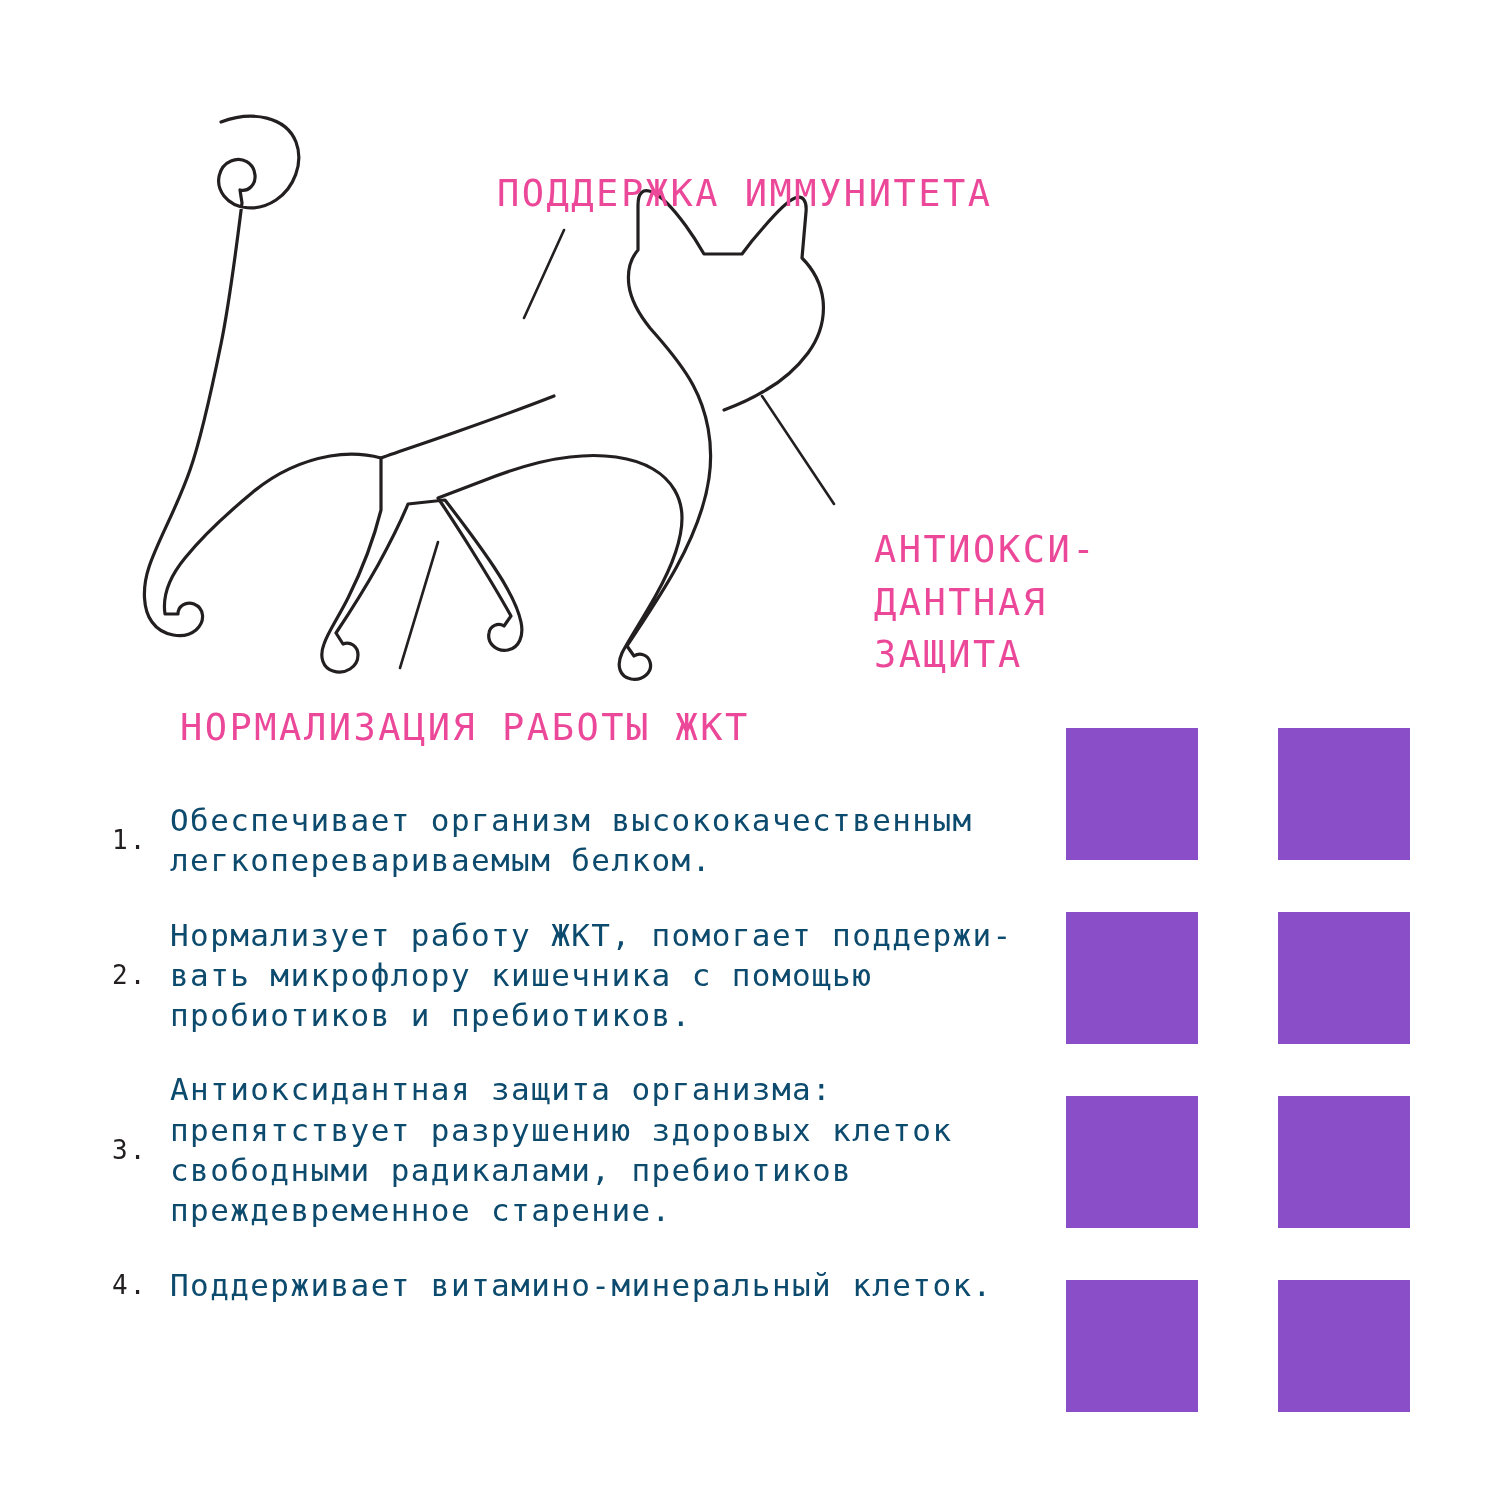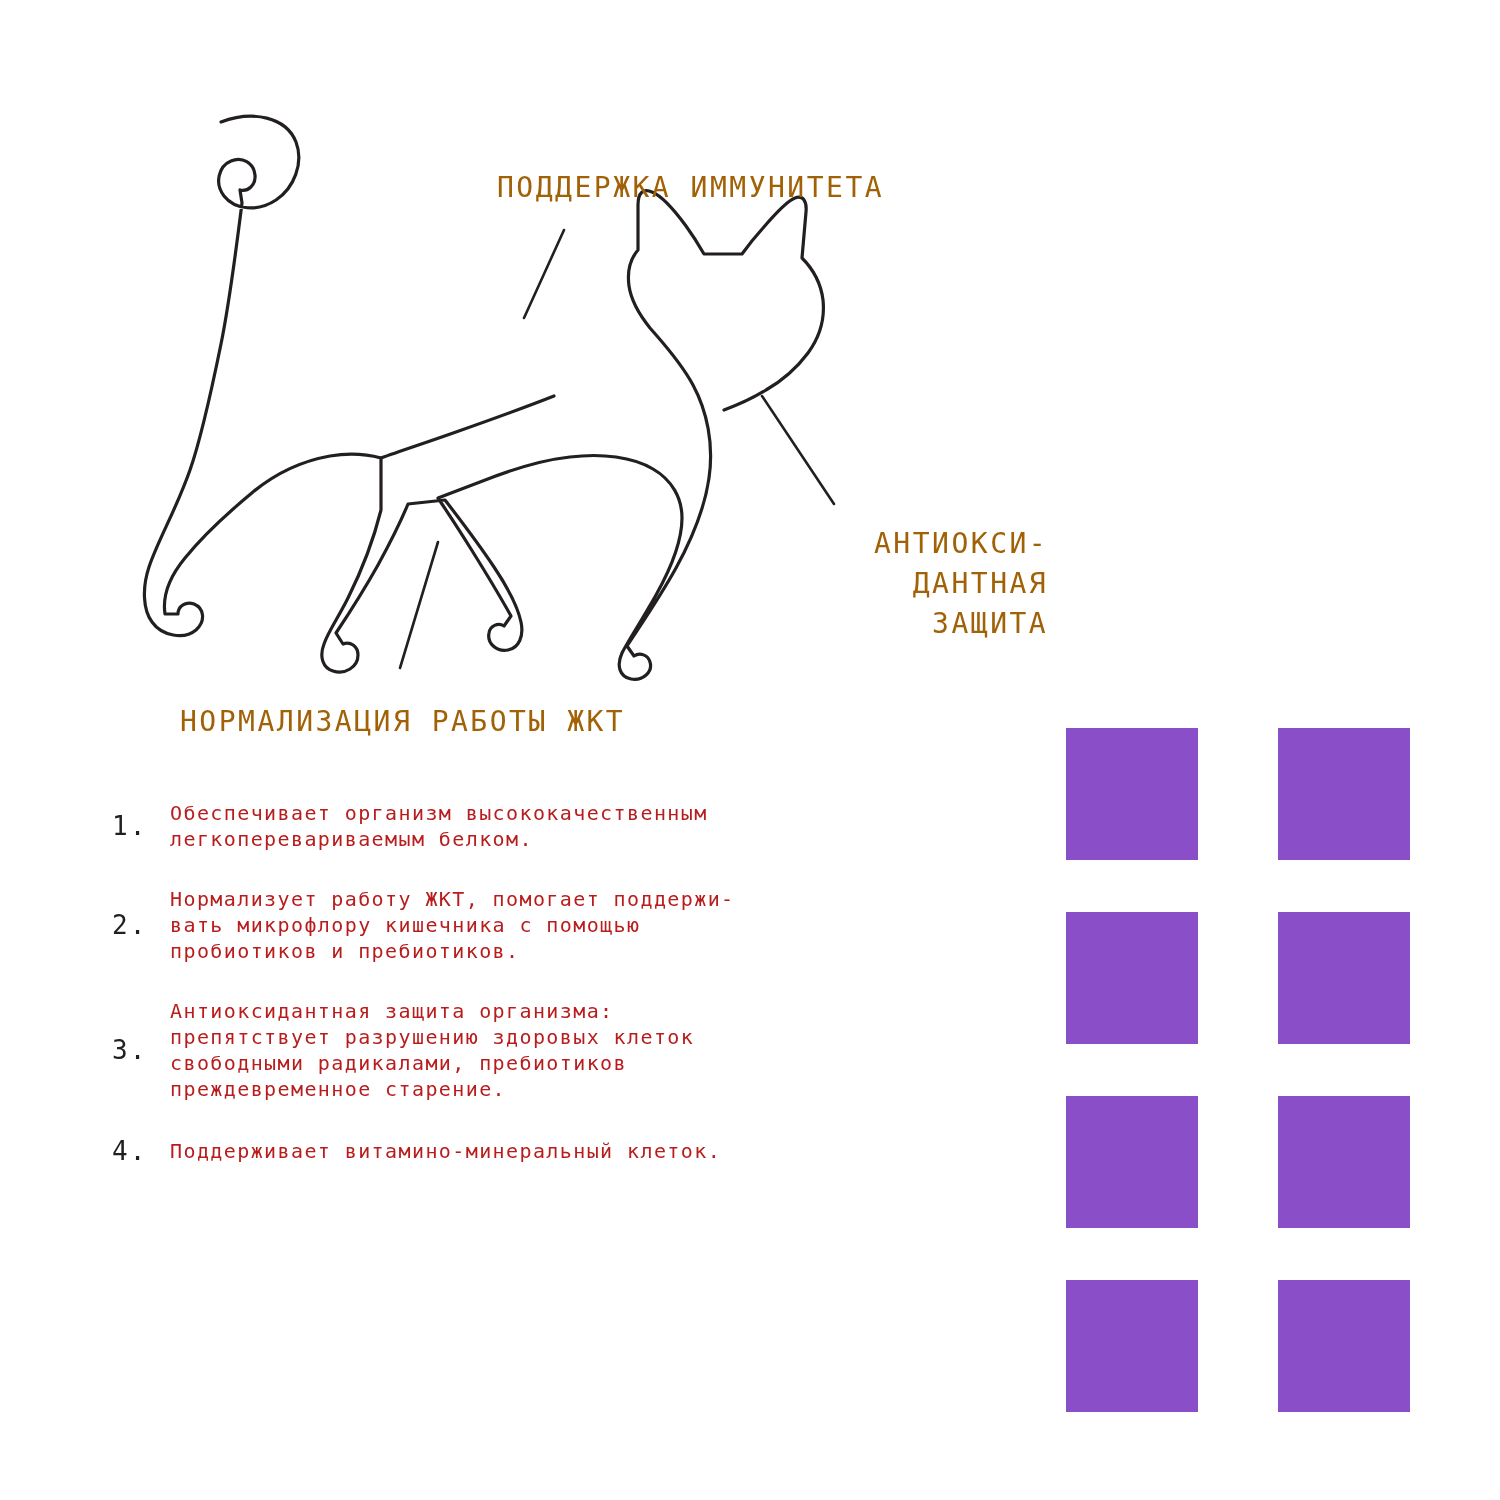--- a/index.html
+++ b/index.html
@@ -31,34 +31,33 @@
   #cat-illustration svg {
     display: block;
     width: 100%;
     height: 100%;
   }
 
   
   .callout-label {
     position: absolute;
     font-family: "DejaVu Sans Mono", "Liberation Mono", monospace;
-    font-size: 28px;
+    font-size: 37px;
     letter-spacing: 2.5px;
-    color: #a16207;
+    color: #ec4899;
     white-space: pre;
     line-height: 1.42;
   }
   #label-immunity {
     left: 497px;
     top: 168px;
   }
   #label-antioxidant {
     left: 874px;
     top: 524px;
-    text-align: right;
   }
   #label-gi {
     left: 180px;
     top: 702px;
   }
 
   
   #benefits-list {
     position: absolute;
     left: 112px;
@@ -73,24 +72,24 @@
   .benefit-num {
     flex: 0 0 auto;
     width: 58px;
     font-size: 26px;
     letter-spacing: 2px;
     color: #231f20;
     text-align: left;
   }
   .benefit-text {
     flex: 1 1 auto;
-    font-size: 20px;
+    font-size: 31px;
     letter-spacing: 1.4px;
     line-height: 1.30;
-    color: #b91c1c;
+    color: #0c4a6e;
     white-space: pre-line;
   }
 
   
   #swatch-grid {
     position: absolute;
     left: 1066px;
     top: 728px;
     display: grid;
     grid-template-columns: 132px 80px 132px;

